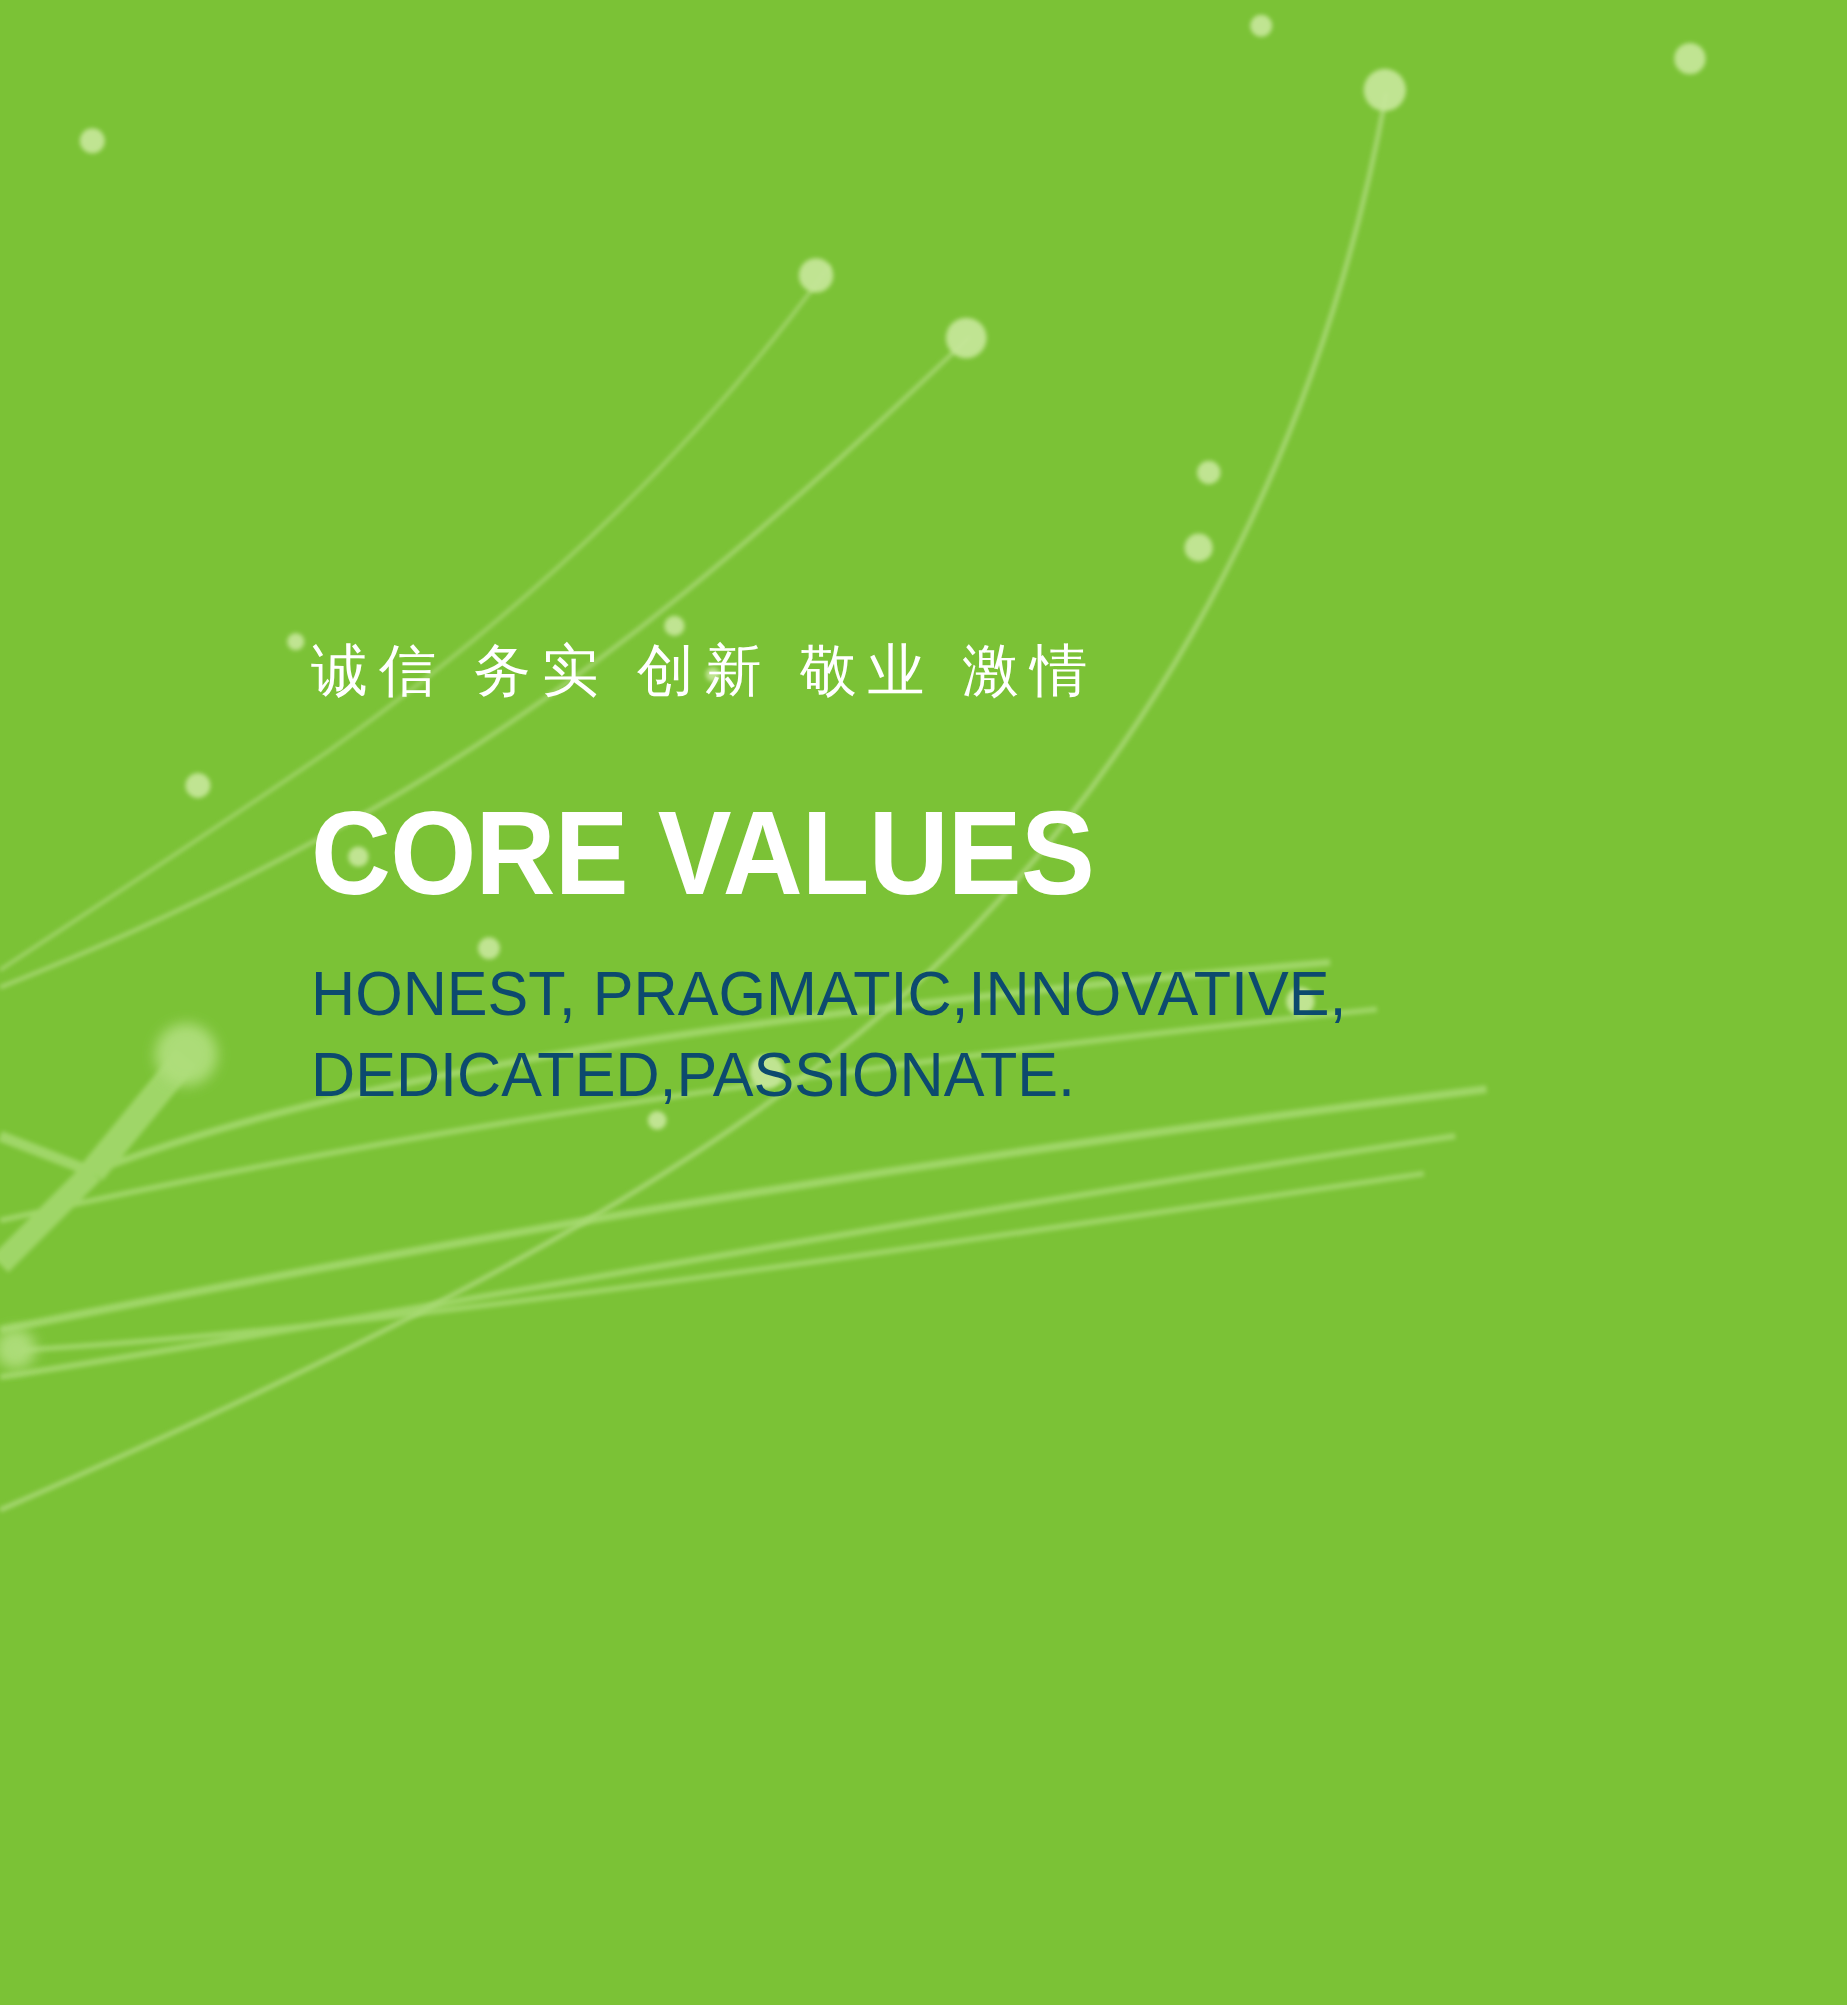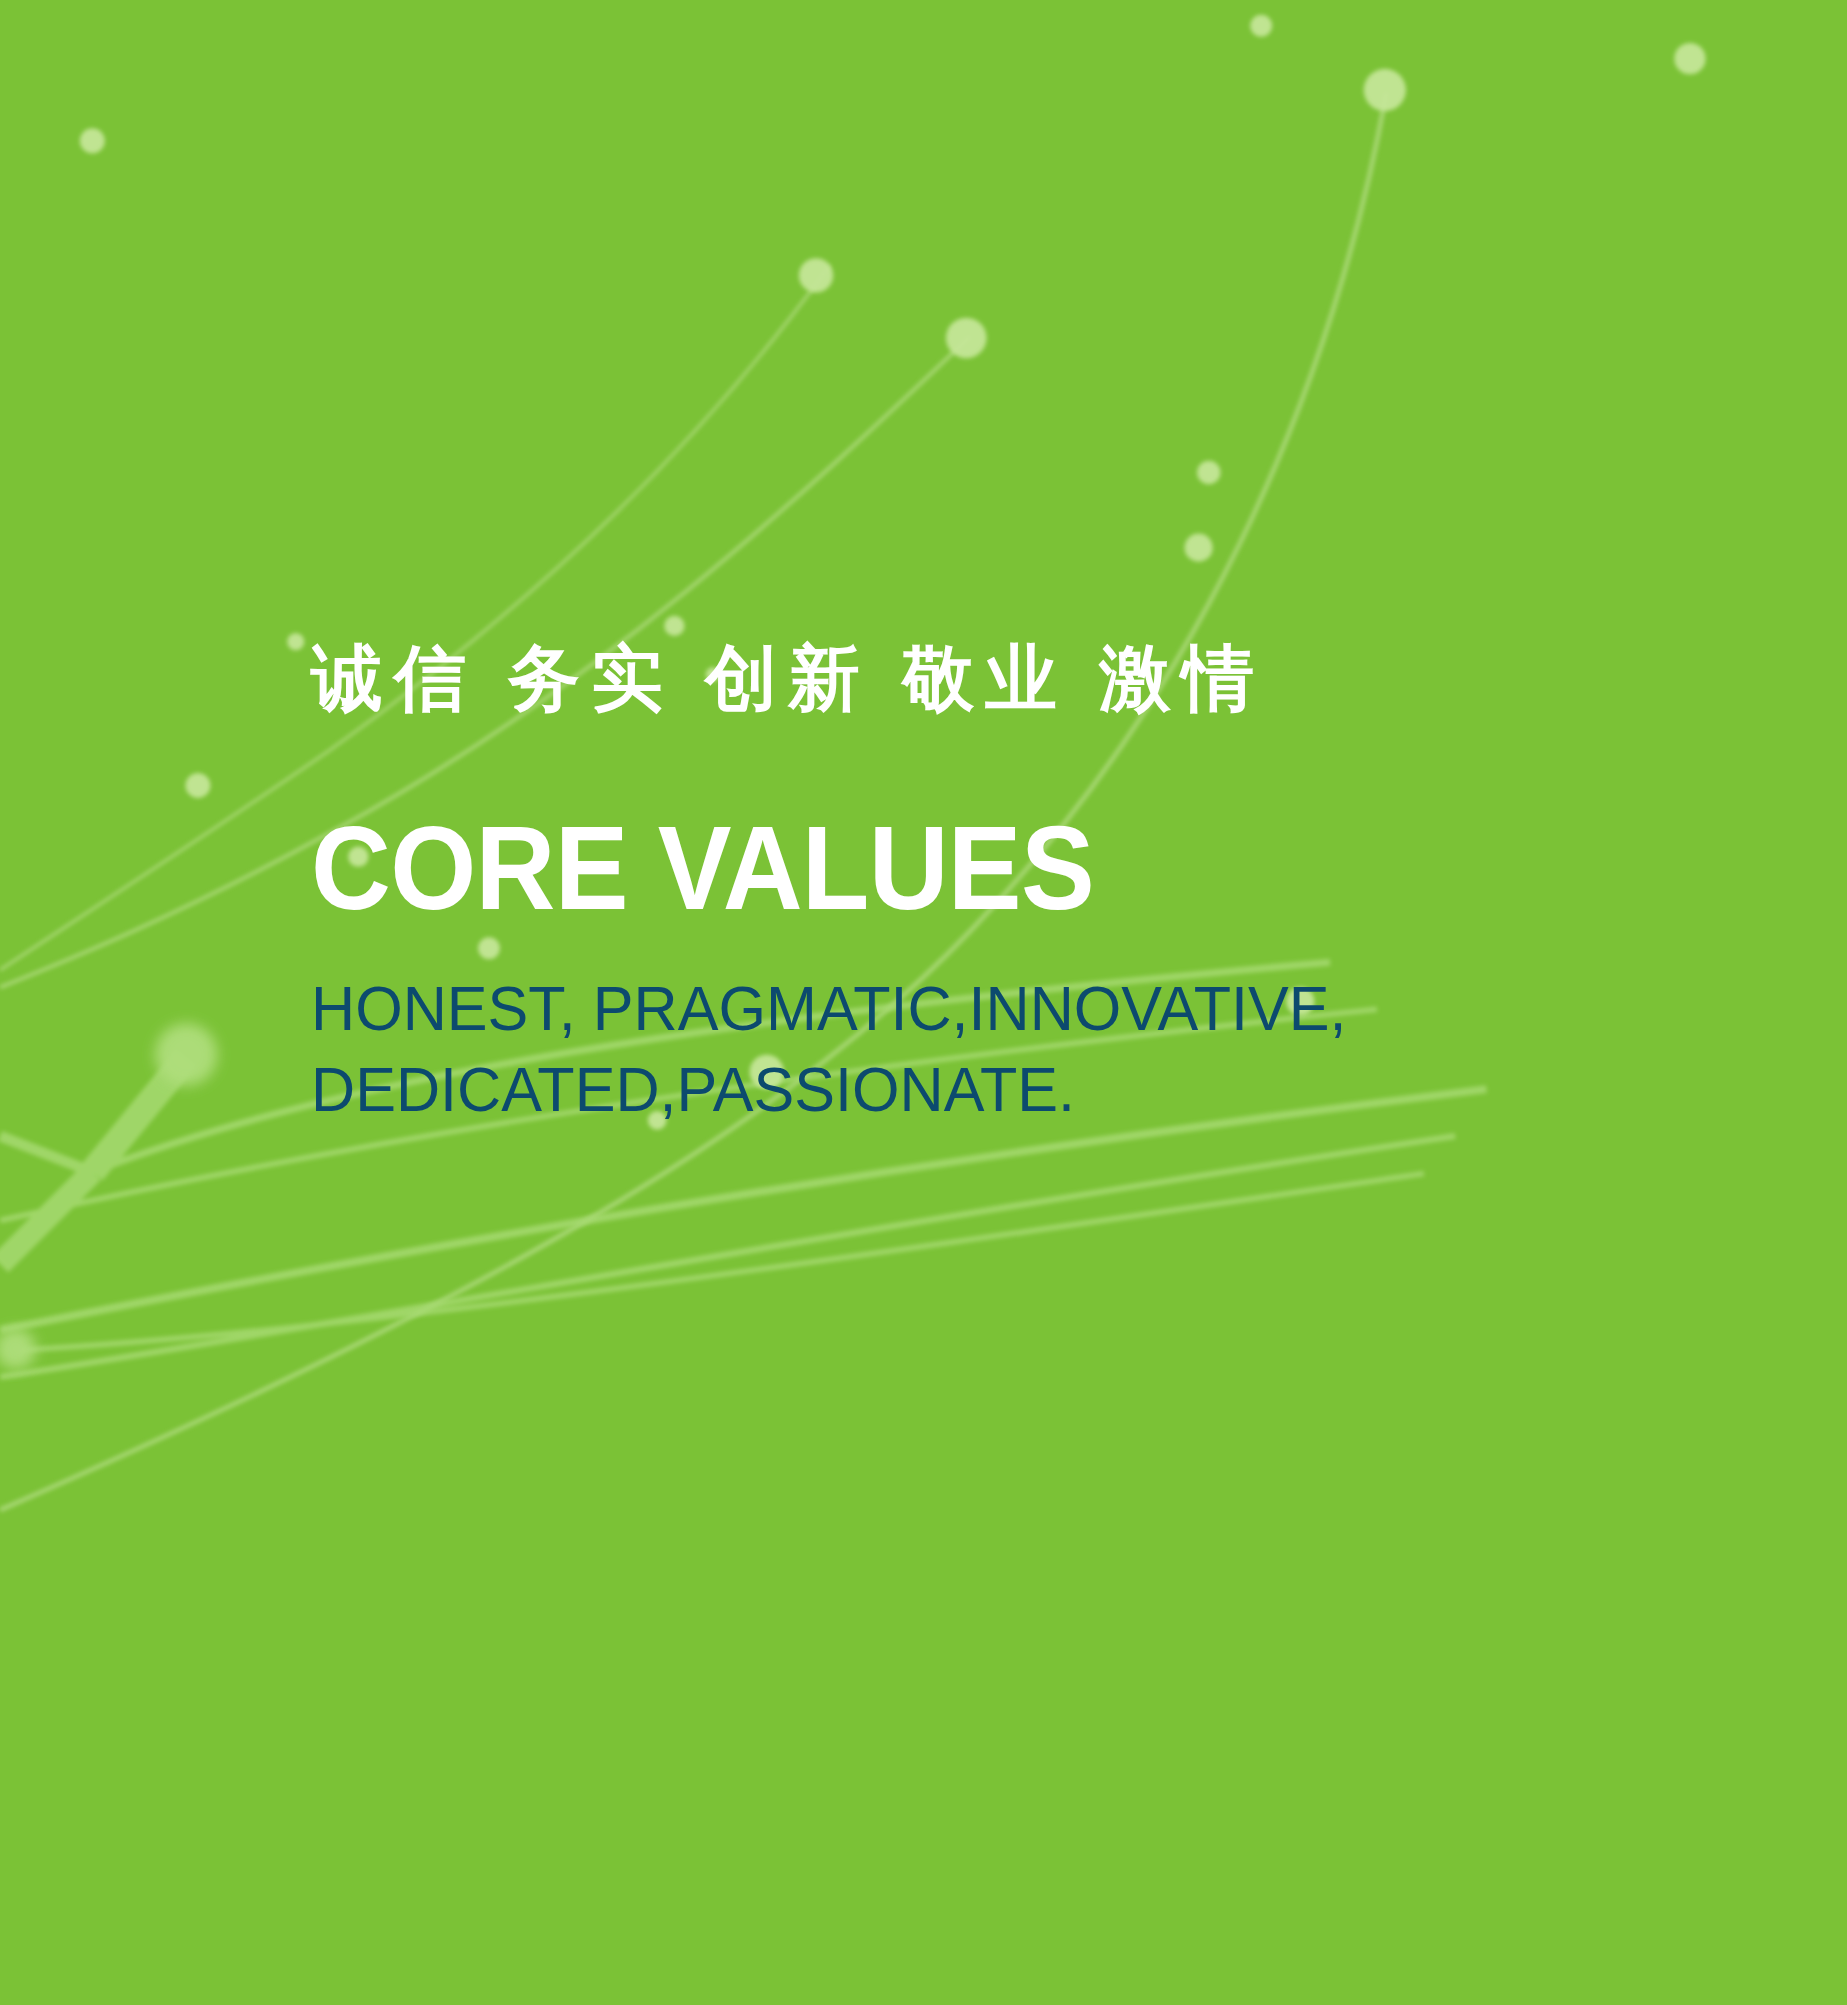--- a/index.html
+++ b/index.html
@@ -39,23 +39,23 @@
     font-size: 166px;
     line-height: 1.0;
     font-weight: 700;
     color: #ffffff;
     letter-spacing: 1.6px;
     margin: 0;
     white-space: nowrap;
   }
 
   .cn-subtitle {
-    font-size: 72px;
+    font-size: 57px;
     line-height: 1.0;
-    font-weight: 700;
+    font-weight: 400;
     color: #ffffff;
     letter-spacing: 11px;
     margin: 48px 0 0 0;
     white-space: nowrap;
   }
 
   .en-title {
     font-size: 119px;
     line-height: 1.0;
     font-weight: 700;

